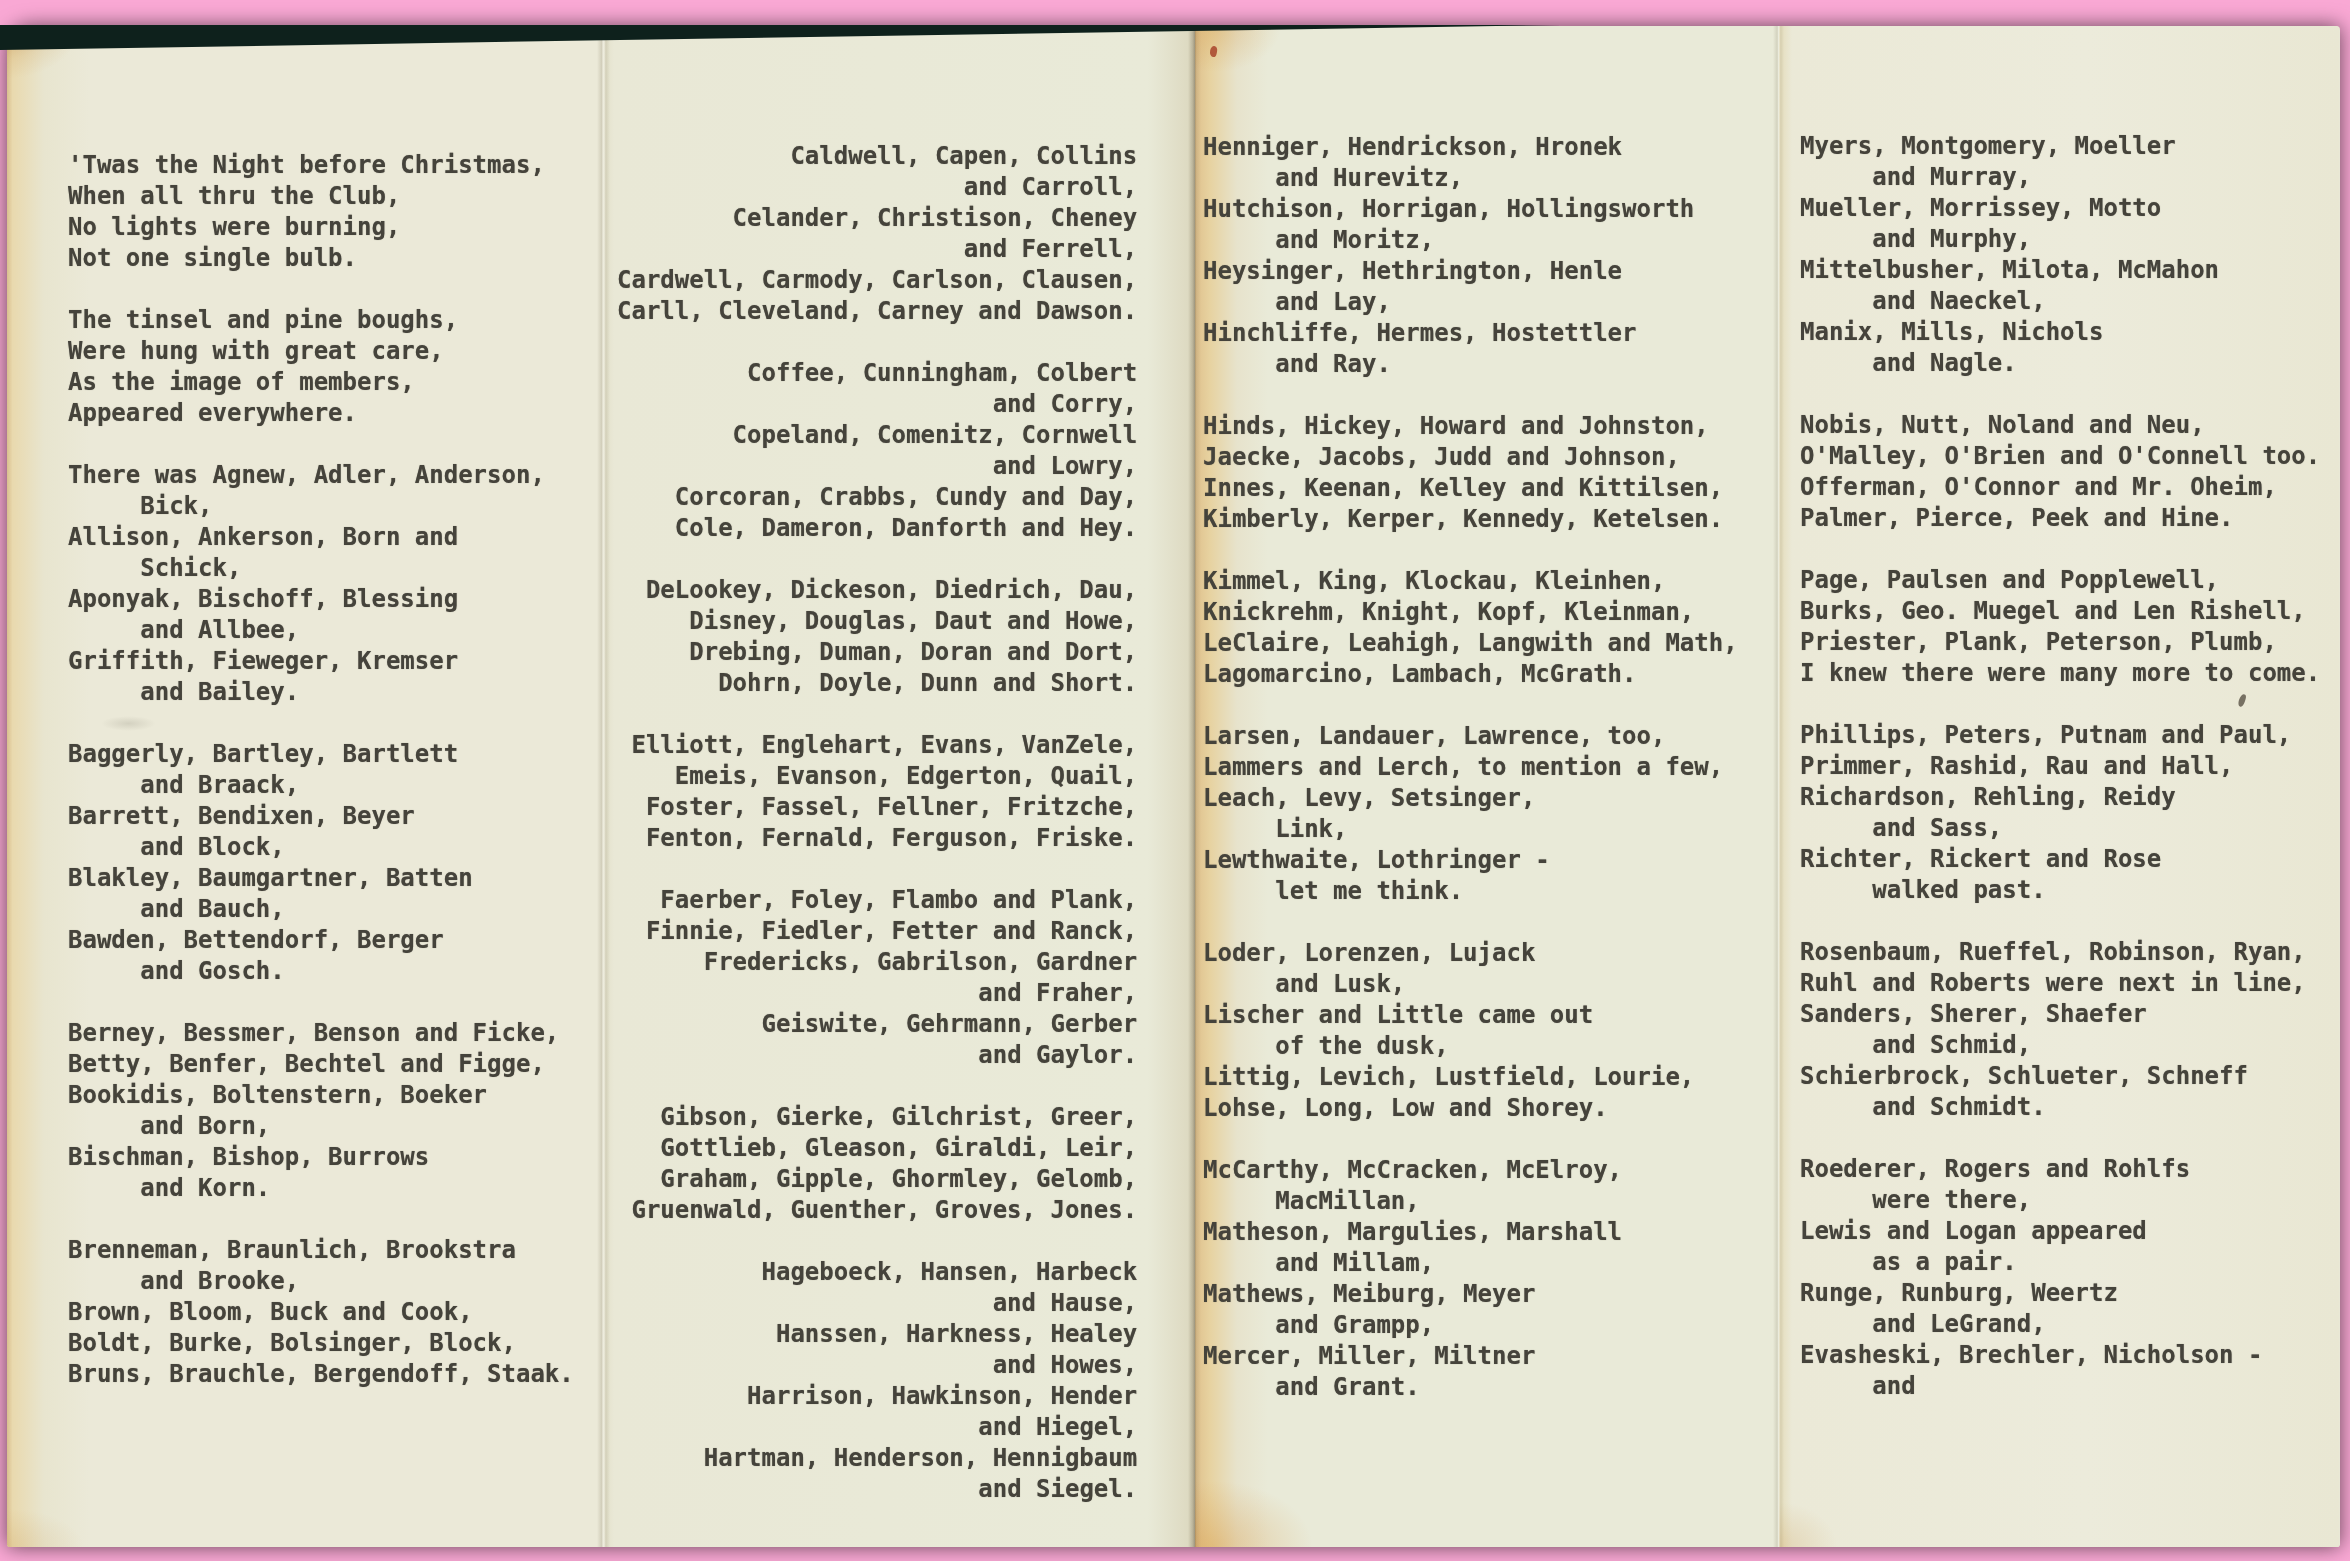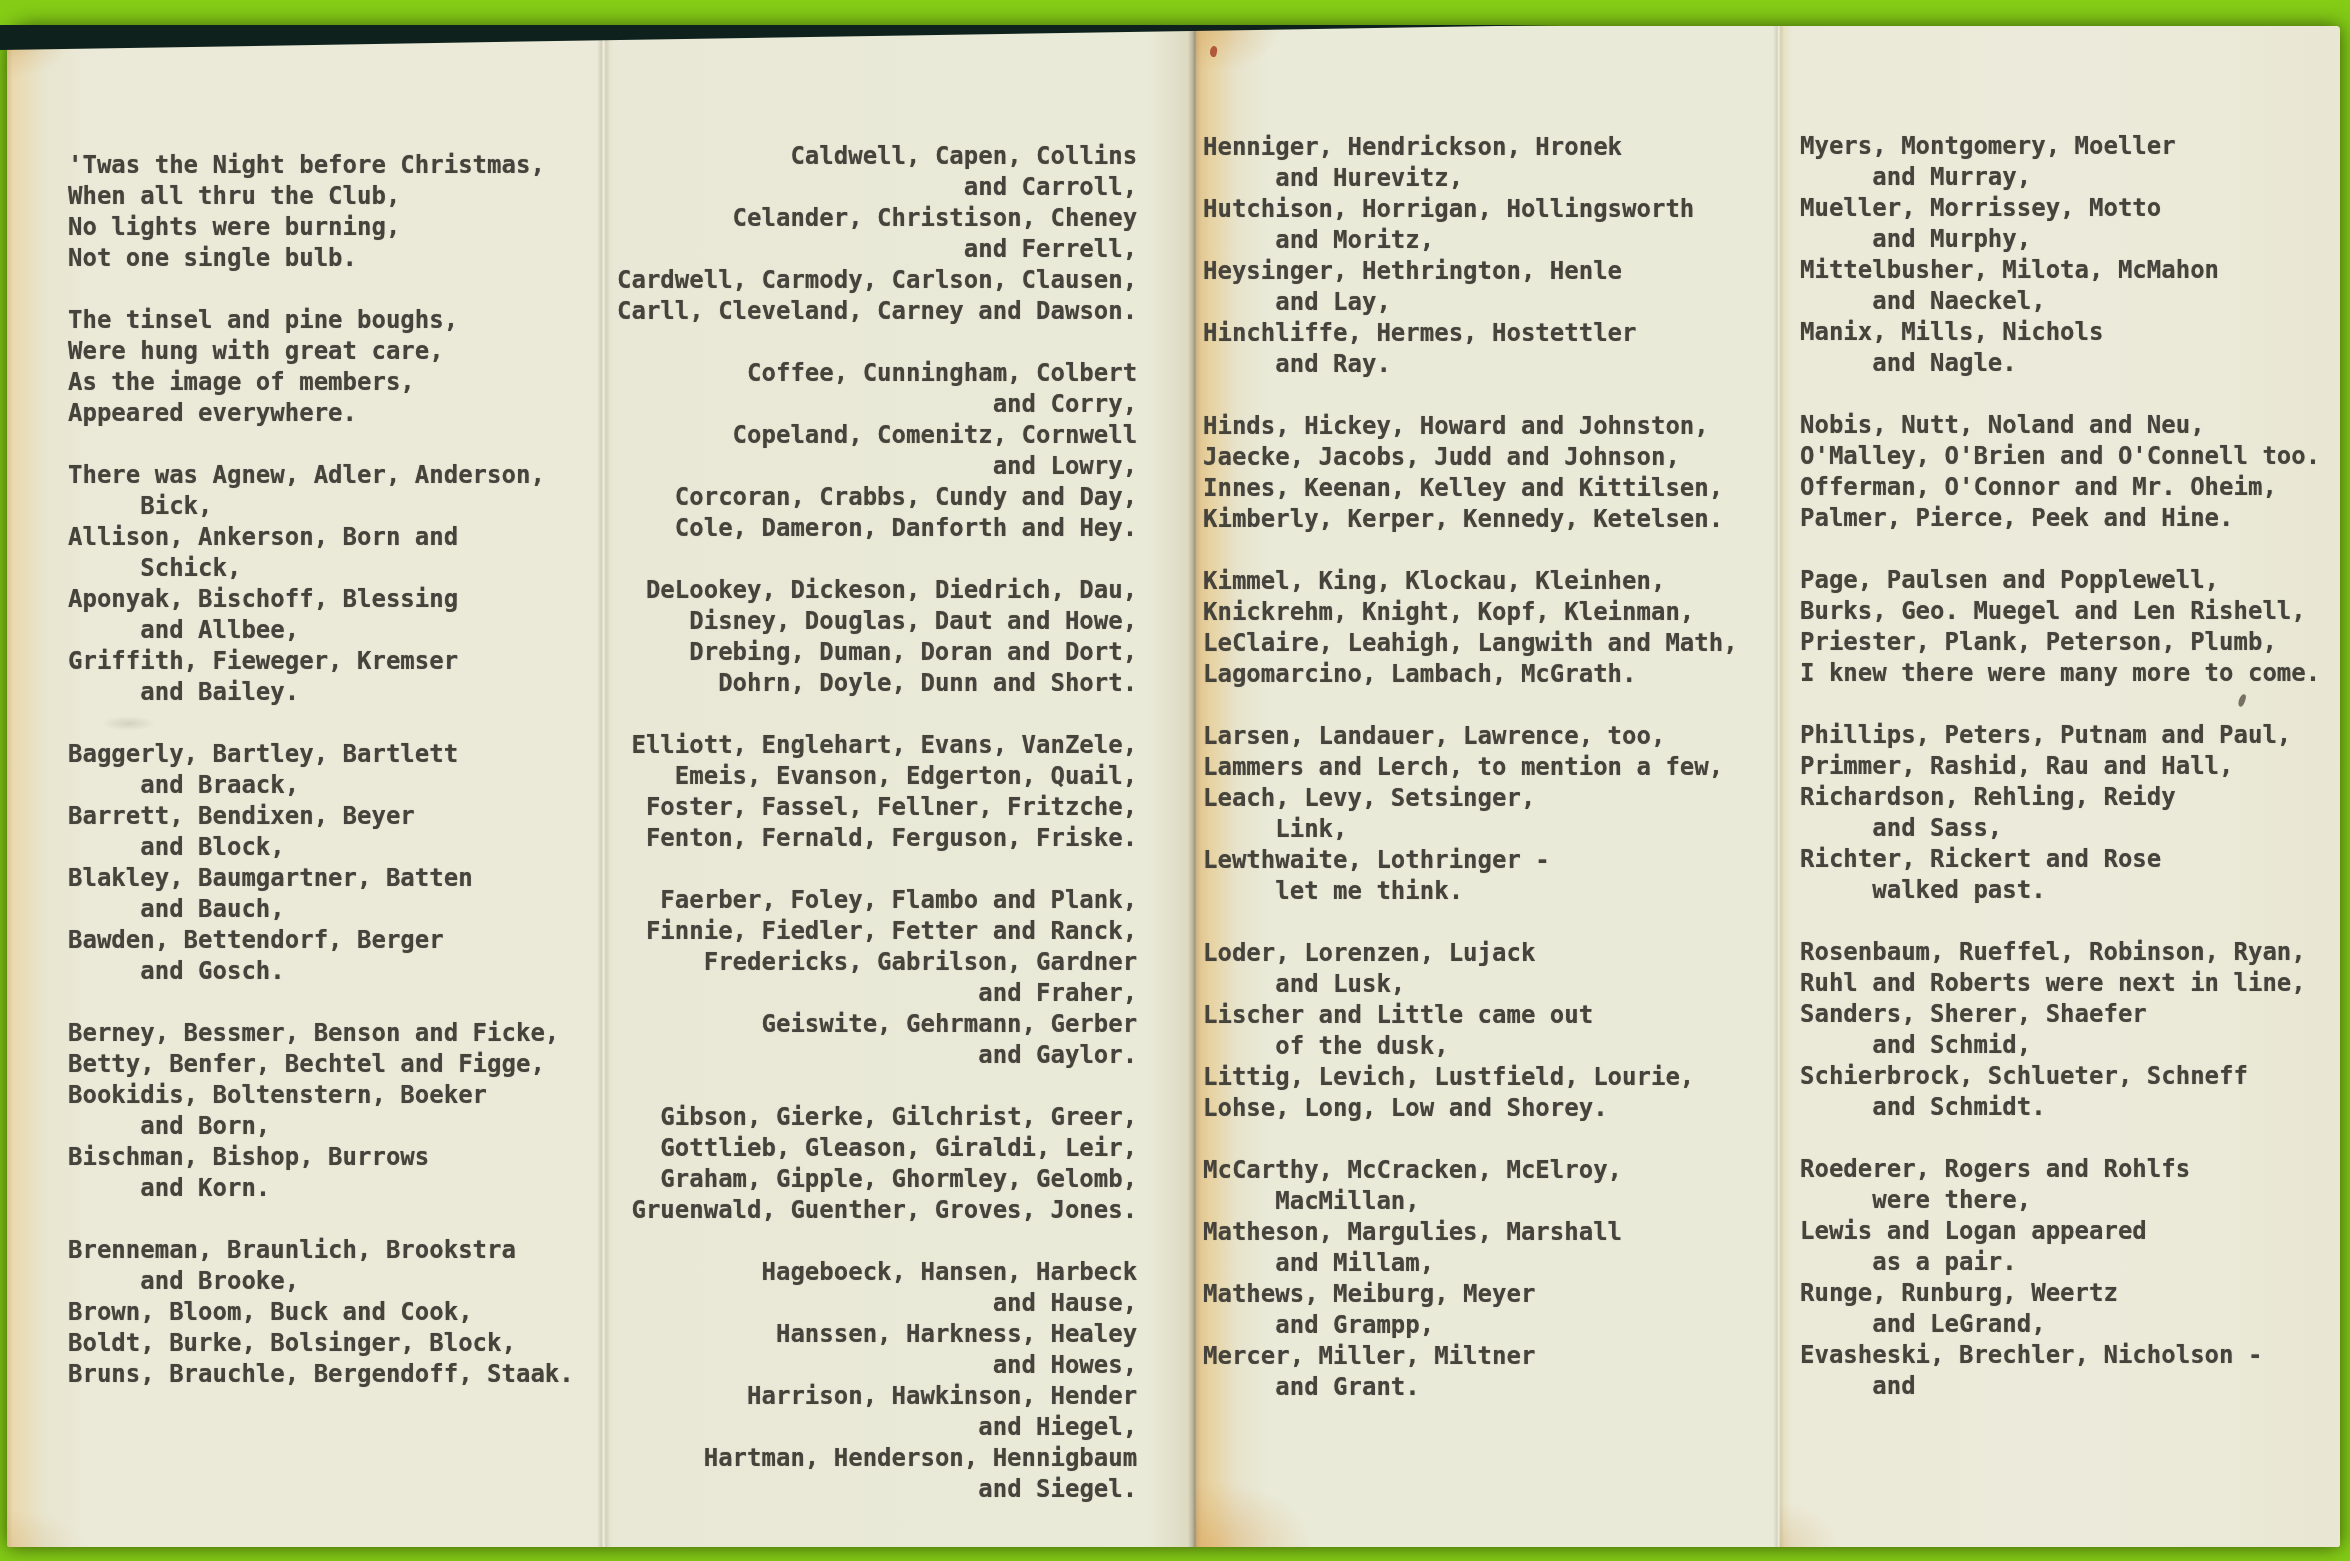--- a/index.html
+++ b/index.html
@@ -1,18 +1,18 @@
 <!DOCTYPE html>
 <html style="font-size:14.7px"><head>
 <meta charset="utf-8">
 <style>
   html,body { margin:0; padding:0; background:#0e211c; }
   .scene {
     position:relative; width:2351px; height:1561px; overflow:hidden;
-    background:#84cc16;
+    background:#f9a8d4;
     font-family:"Liberation Mono","DejaVu Sans Mono",monospace;
   }
   .paper {
     position:absolute; left:7.3px; top:26px; width:2333px; height:1521px;
     background:#e9e8d6;
     border-radius:24px 3.7px 2.8px 2.8px;
     box-shadow:0 0 20px rgba(0,0,0,0.6);
   }
   .panel { position:absolute; top:0; height:100%; }
   .panel-1 {

